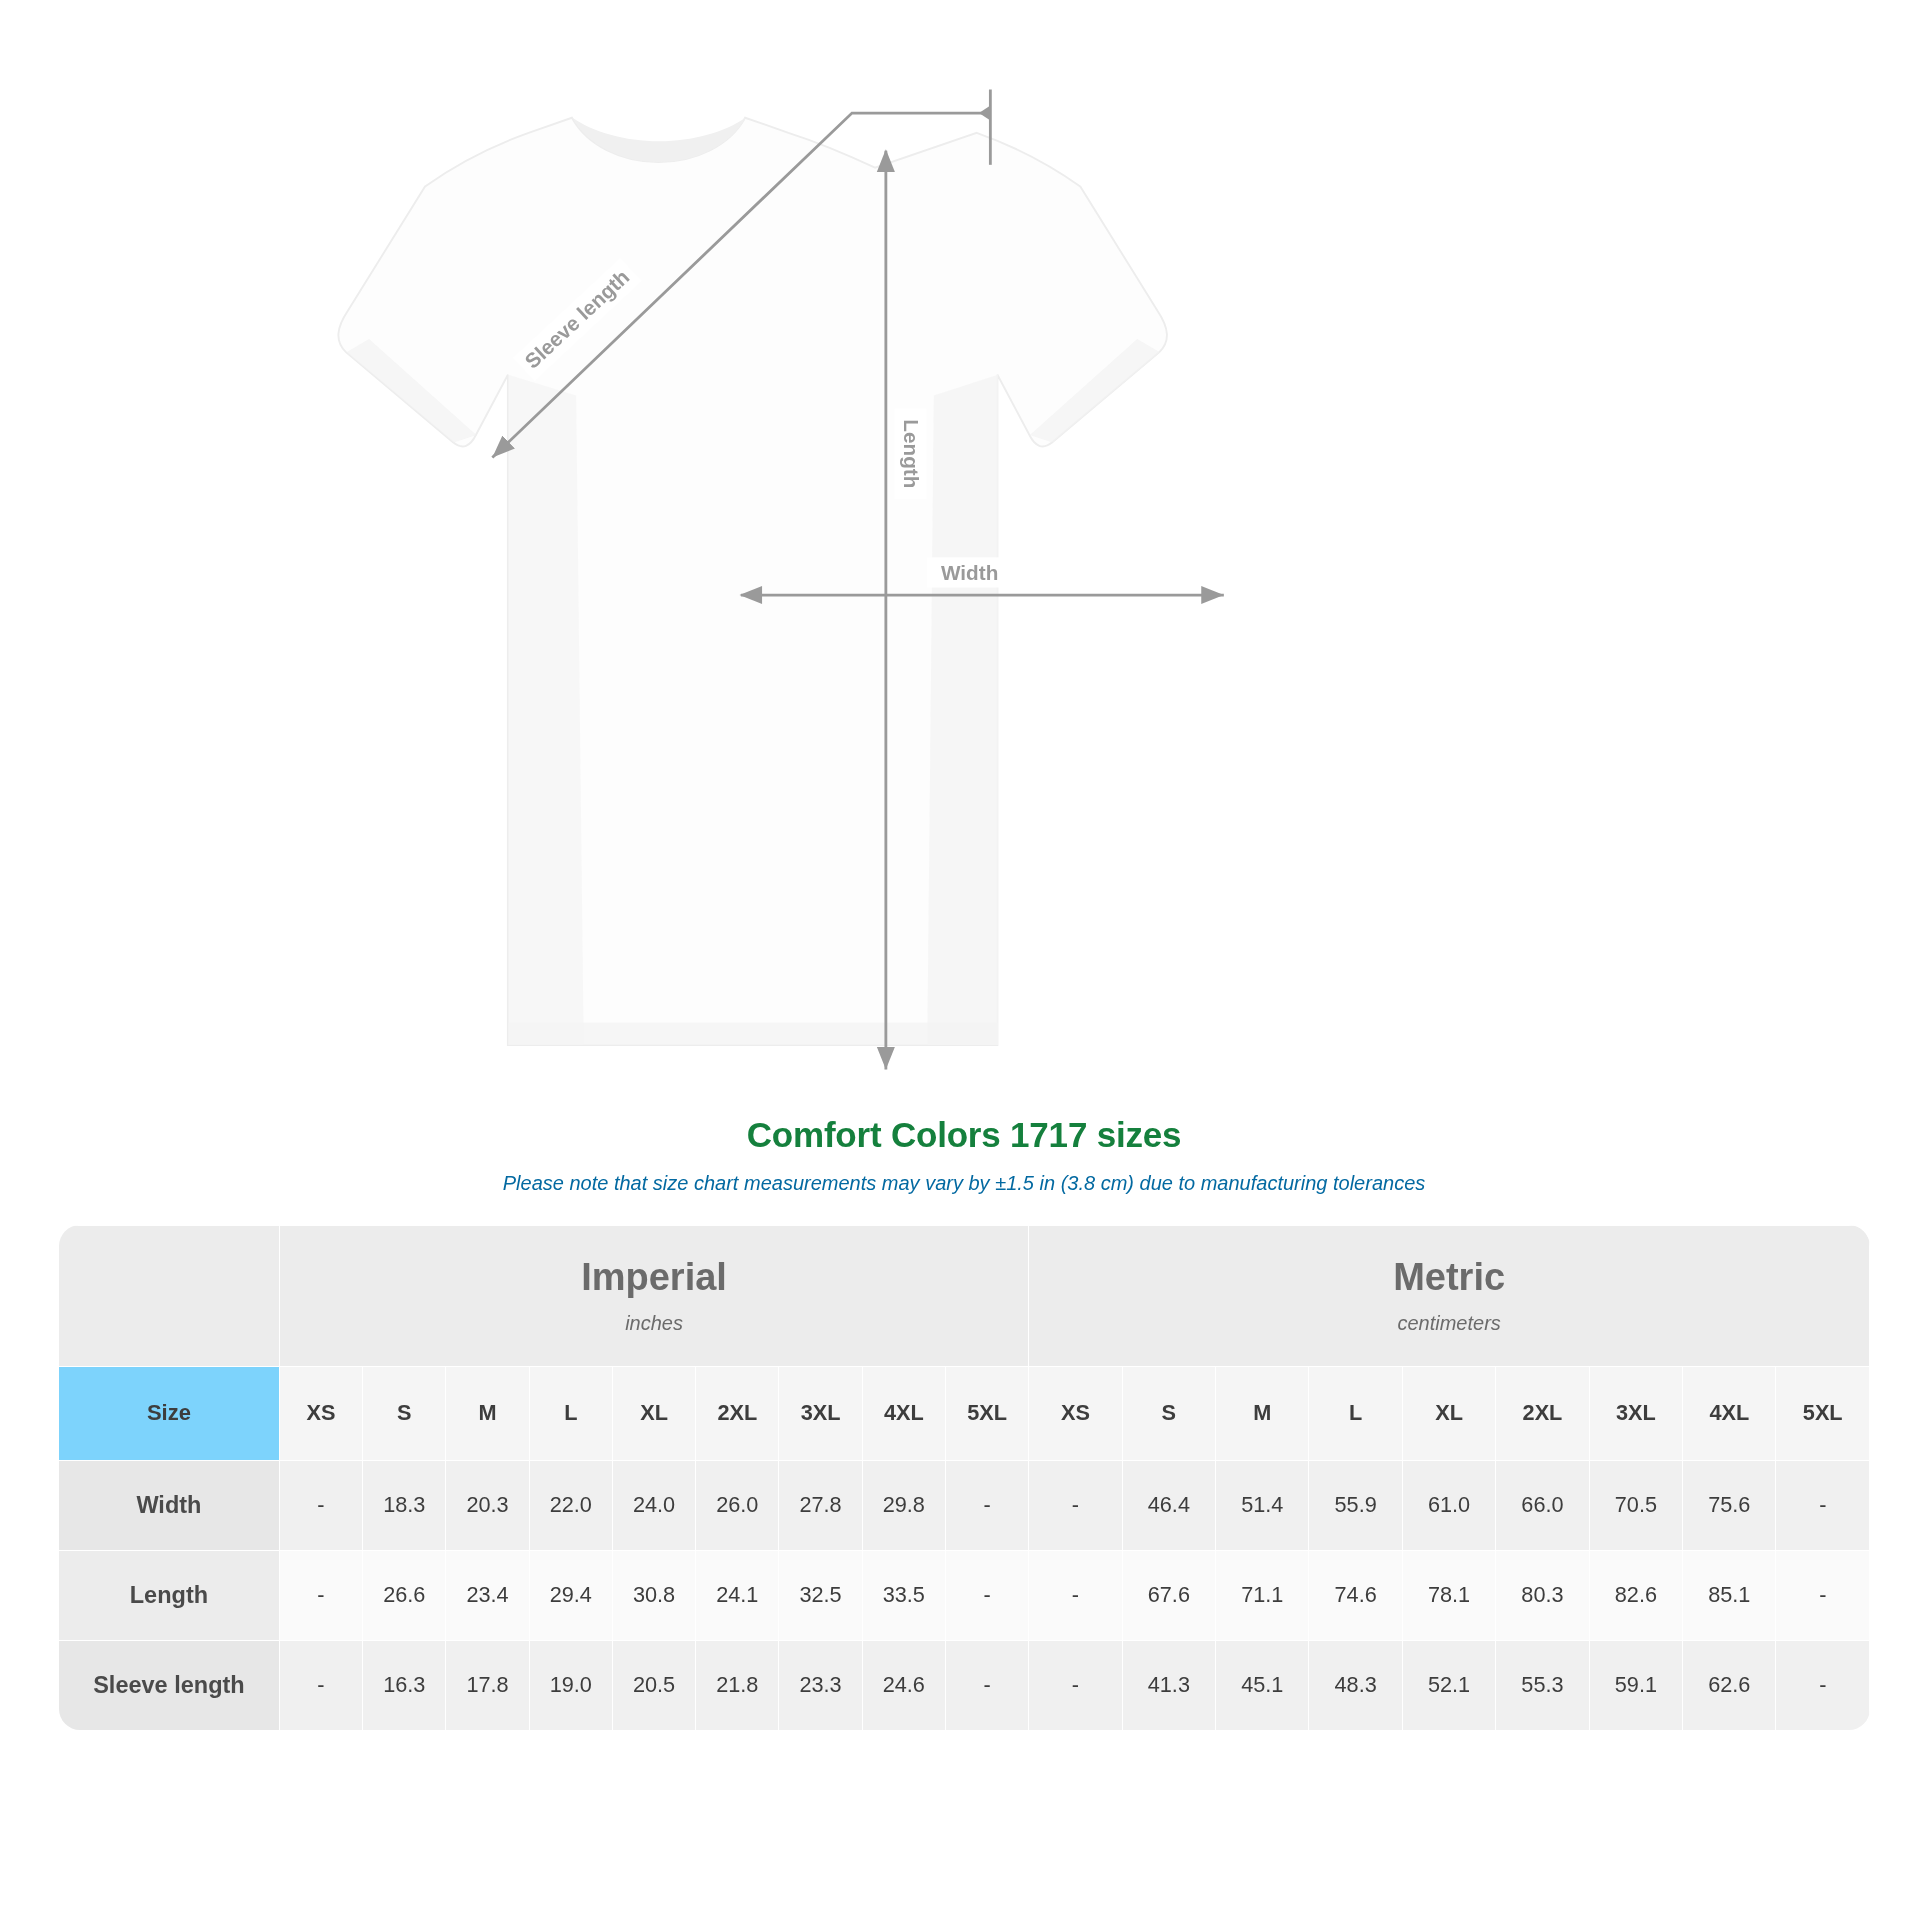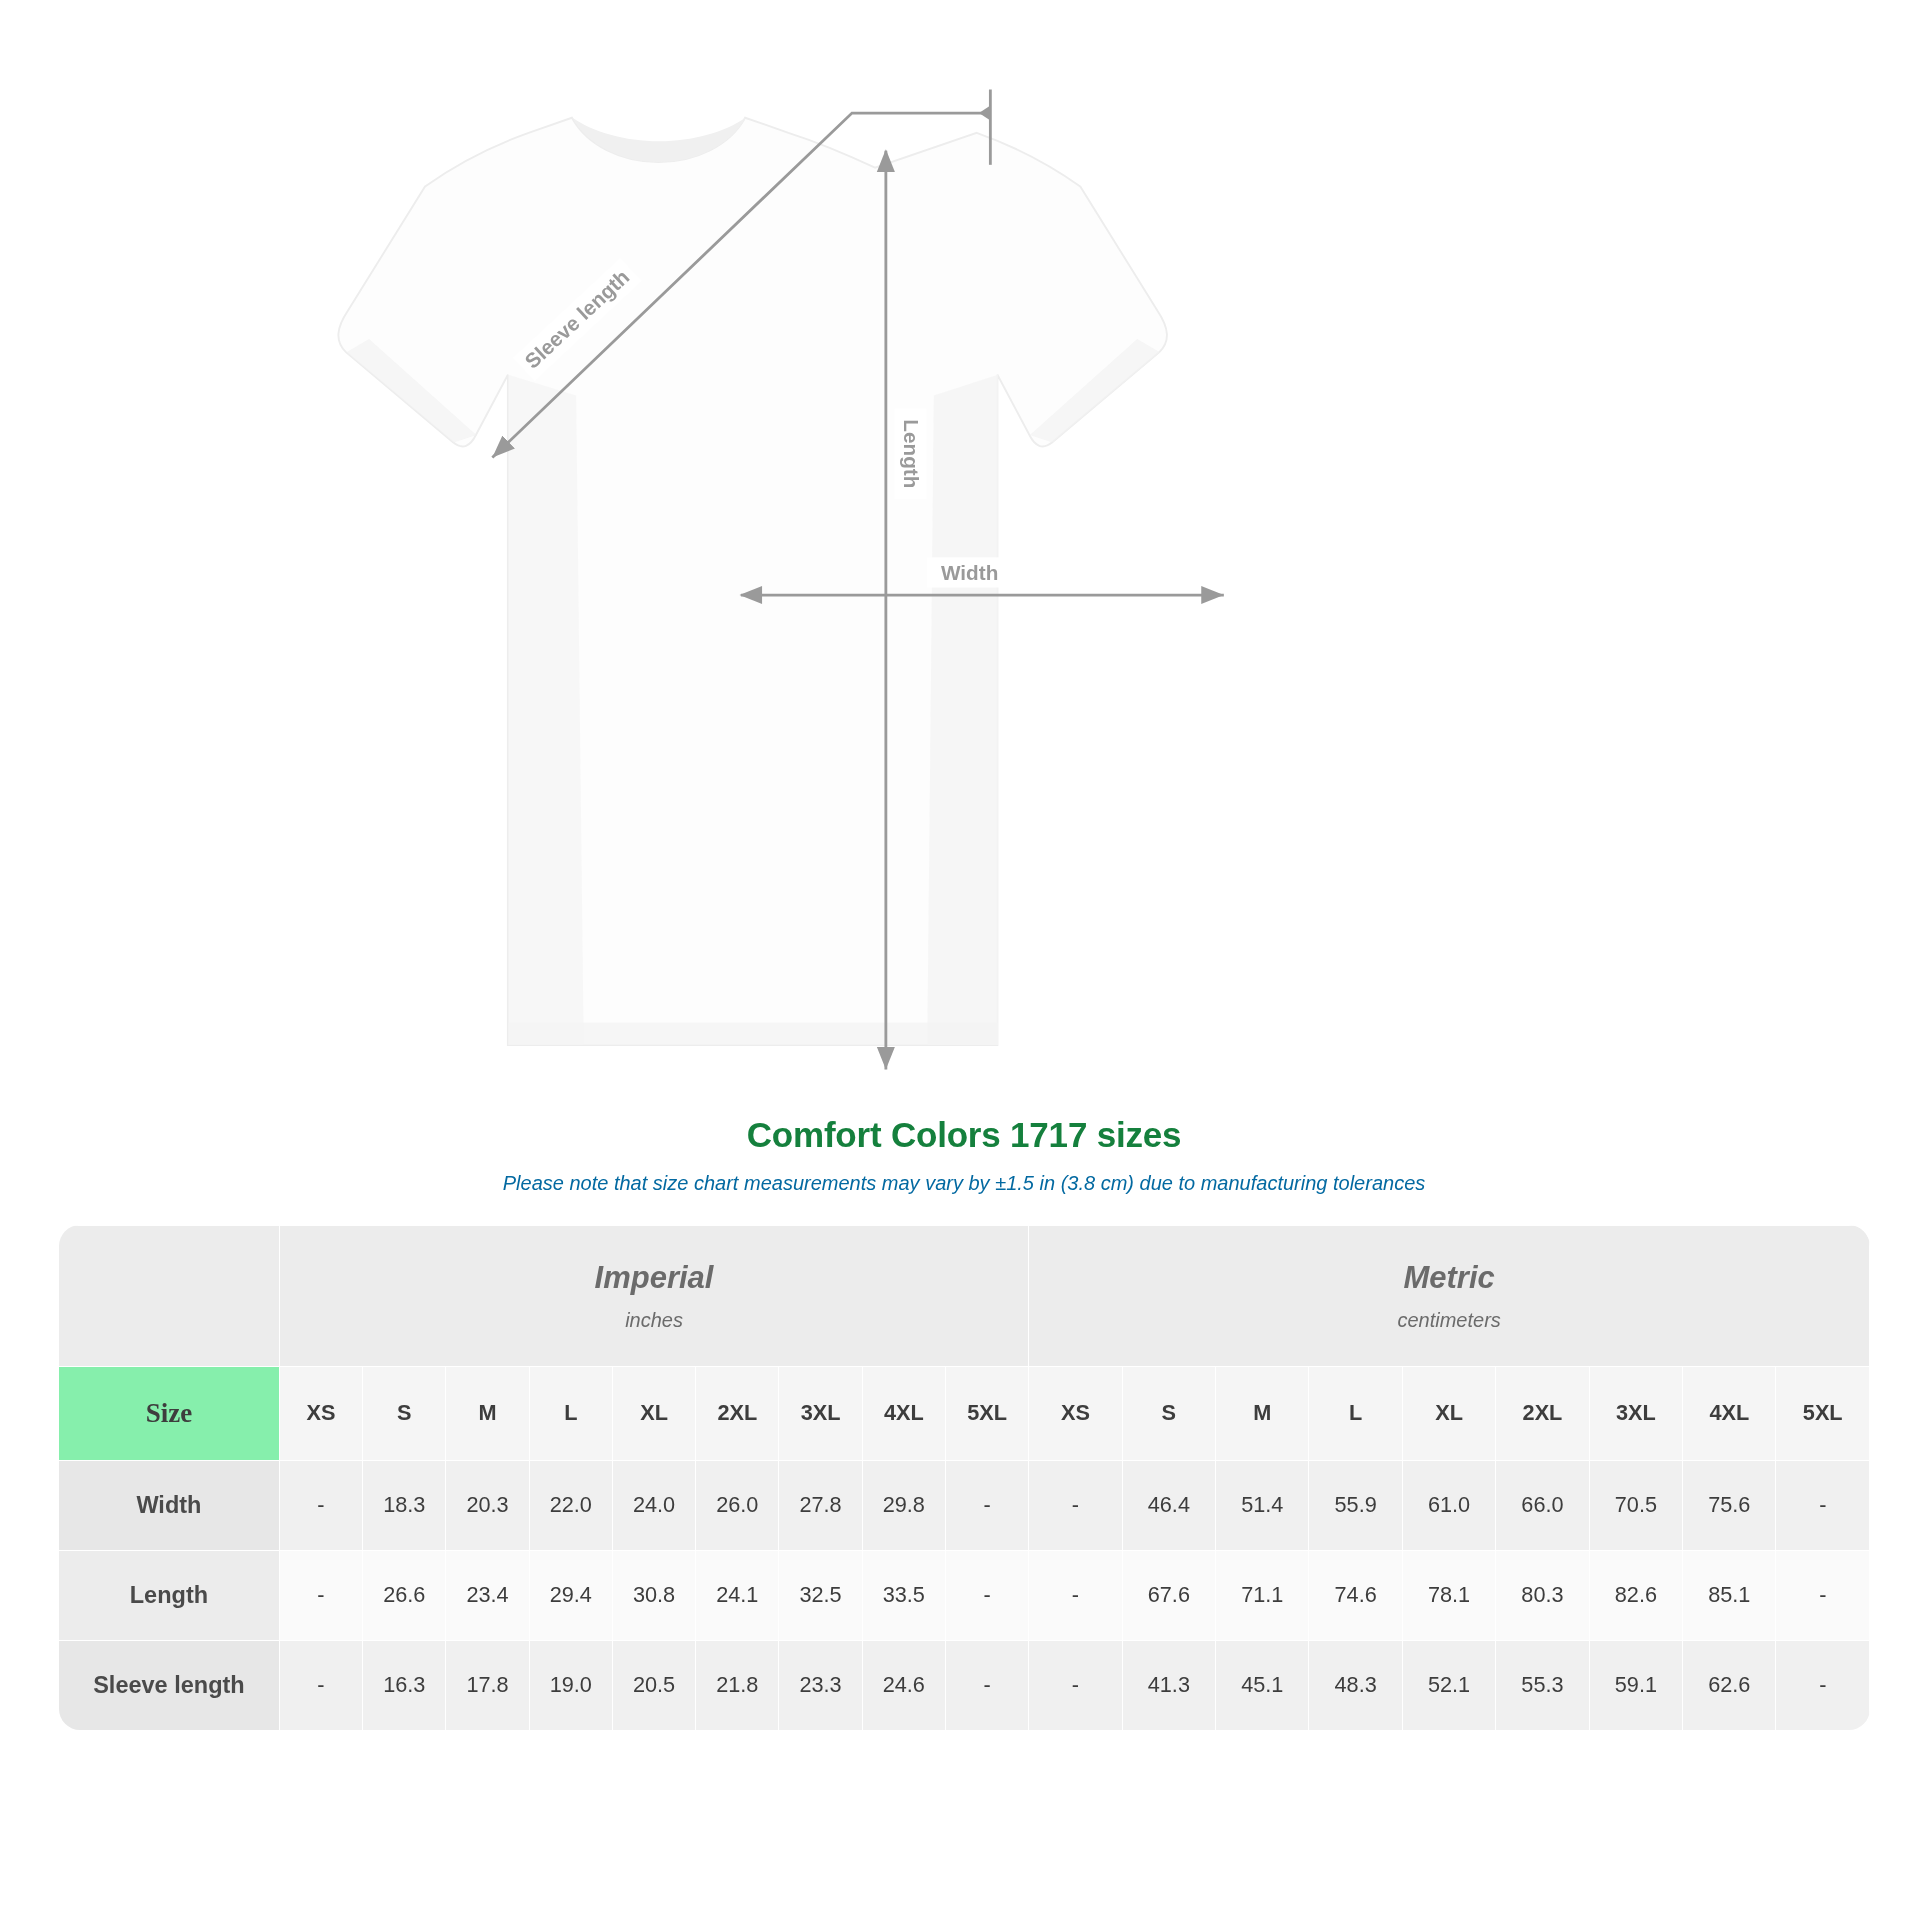--- a/index.html
+++ b/index.html
@@ -68,43 +68,41 @@
     font-size: 21.7px;
     color: #3d3d3d;
   }
   
   .unit-row td {
     background: #ececec;
     height: 141px;
     padding: 0;
   }
   .unit-name {
-    font-size: 31px;
-    font-weight: bold;
-    font-style: italic;
+    font-size: 38px;
+    font-weight: bold;
     color: #6b6b6b;
   }
   .unit-sub {
     font-size: 20px;
     font-style: italic;
     color: #6b6b6b;
     margin-top: 13px;
   }
   
   .size-row td {
     background: #f5f5f5;
     height: 94px;
     font-weight: bold;
     color: #555555;
     font-size: 22.6px;
   }
   .size-row td.rowlabel {
-    background: #86efac;
-    font-size: 27px;
-    font-family: Liberation Serif, serif;
+    background: #7dd3fc;
+    font-size: 22px;
   }
   
   .data-row td {
     height: 90px;
     font-size: 23px;
     color: #3a3a3a;
   }
   .data-row.alt td { background: #f0f0f0; }
   .data-row.plain td { background: #fafafa; }
   .data-row td.rowlabel {

